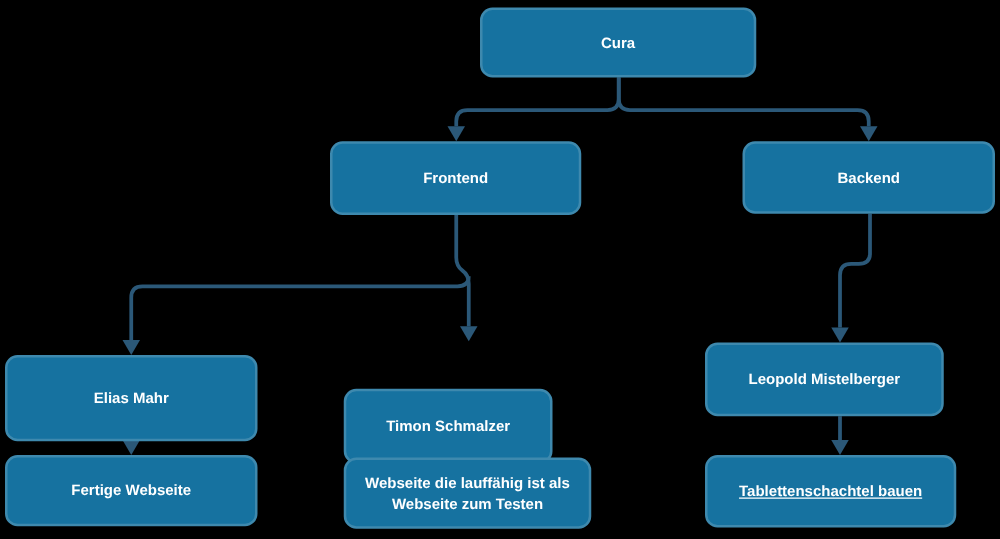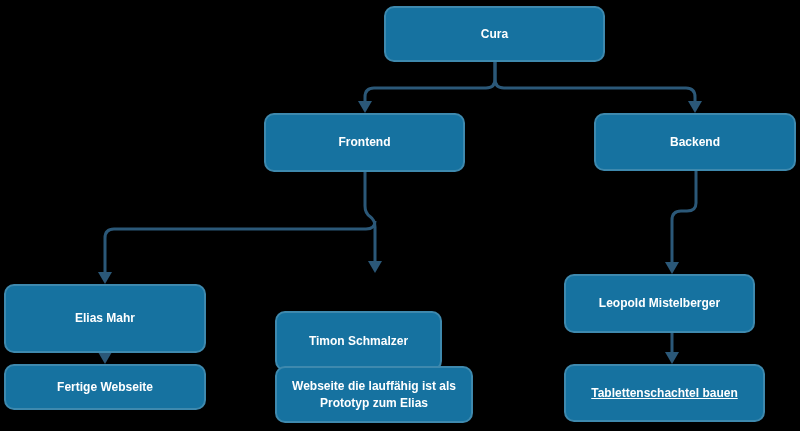--- a/index.html
+++ b/index.html
@@ -103,25 +103,25 @@
   </div>
 
   <div class="node" style="left:275px; top:273px; width:167px; height:60px;margin-top:38px;">
     <span>Timon Schmalzer</span>
   </div>
 
   <div class="node" style="left:564px; top:274px; width:191px; height:59px;">
     <span>Leopold Mistelberger</span>
   </div>
 
-  <div class="node" style="left:4px;   top:364px; width:202px; height:46px;">
+  <div class="node" style="left:4px;   top:364px; width:202px; height:57px;">
     <span>Fertige Webseite</span>
   </div>
 
   <div class="node" style="left:275px; top:366px; width:198px; height:57px;">
-    <span>Webseite die lauffähig ist als Prototyp zum Elias</span>
+    <span>Webseite die lauffähig ist als Webseite zum Testen</span>
   </div>
 
   <div class="node" style="left:564px; top:364px; width:201px; height:58px;text-decoration:underline;">
     <span>Tablettenschachtel bauen</span>
   </div>
 
 </div>
 
 </body></html>

